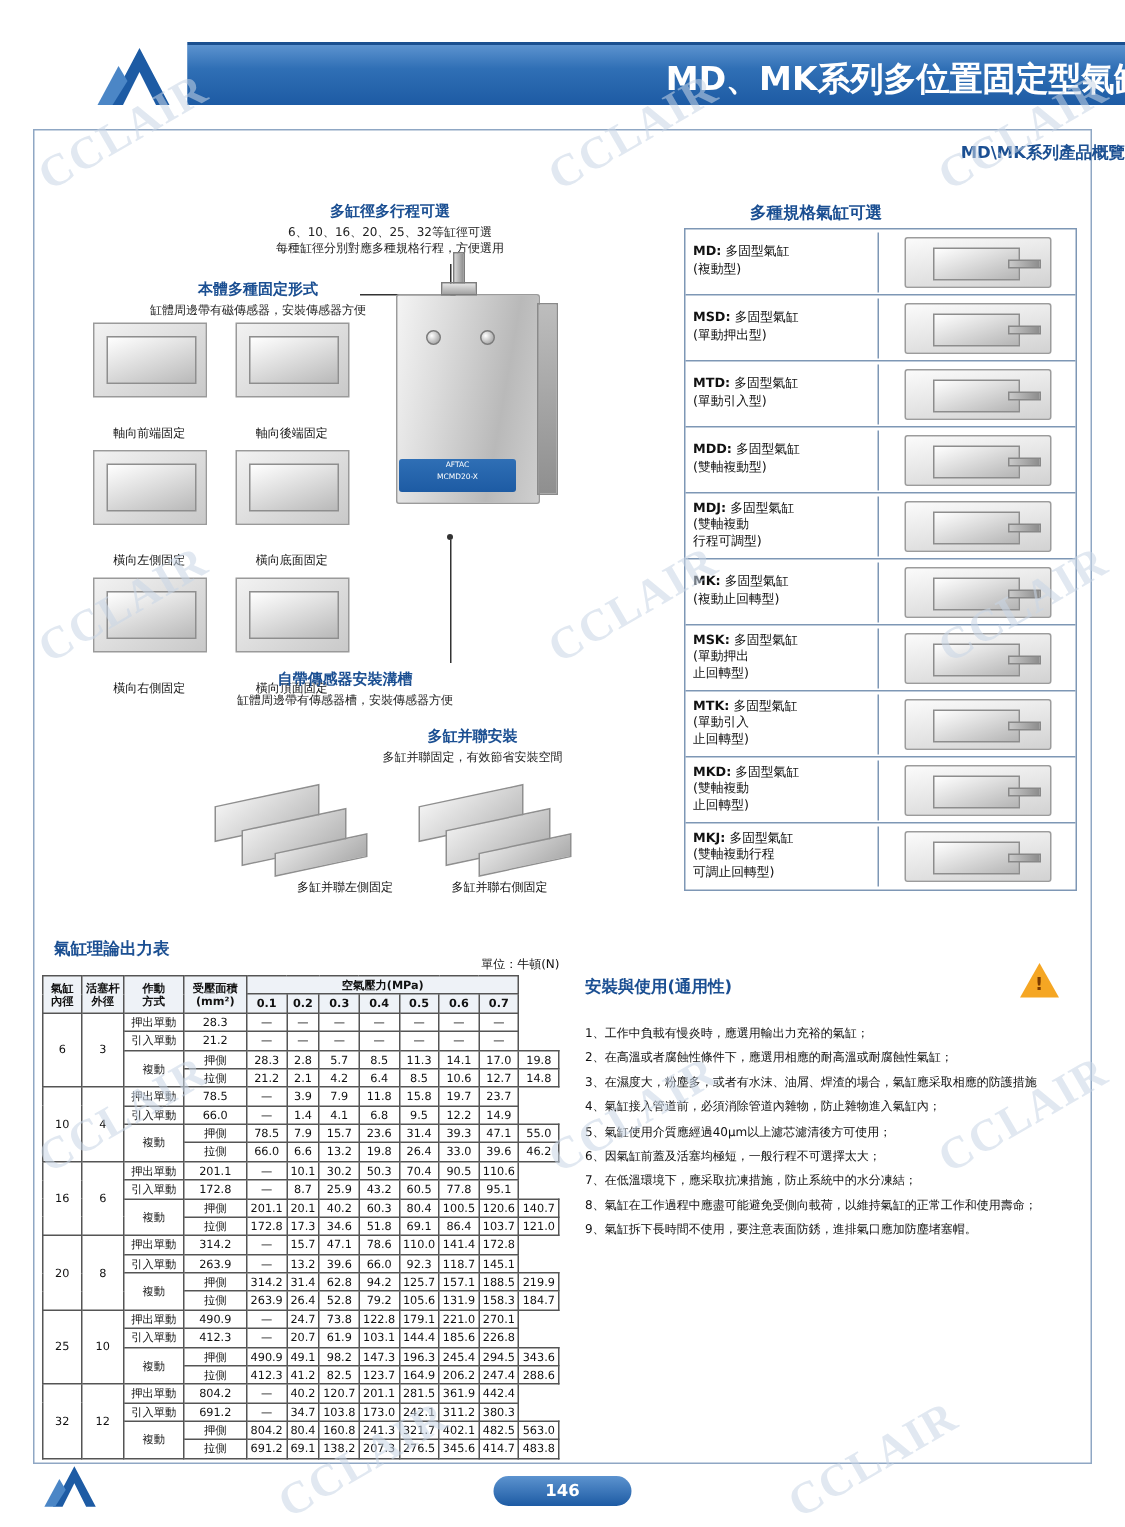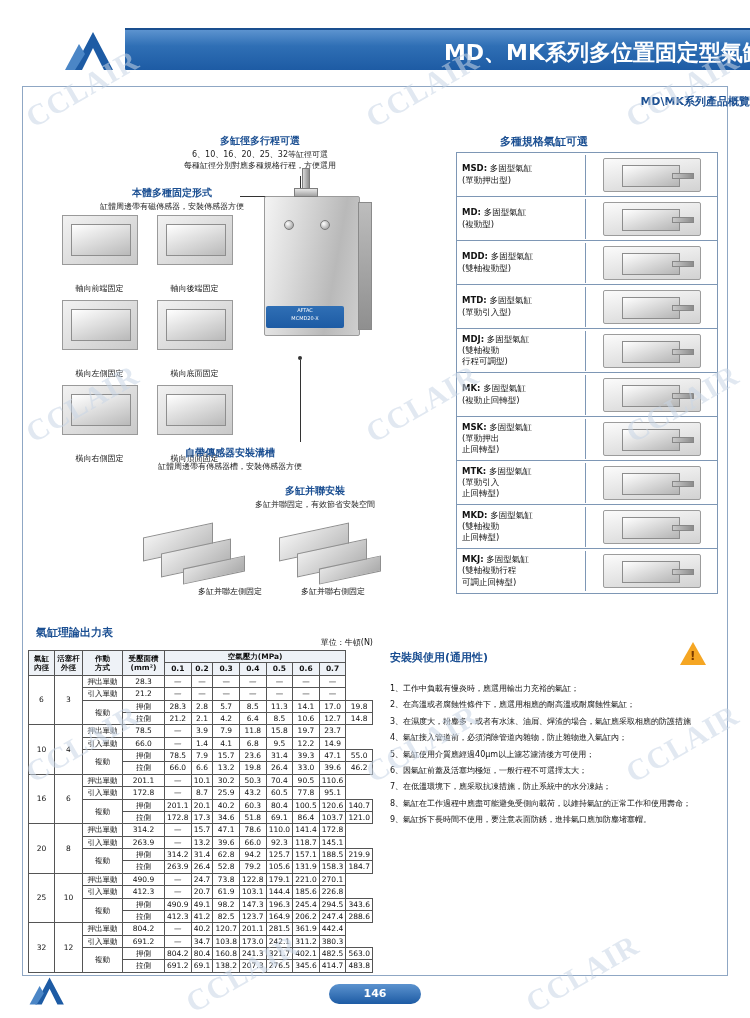--- a/index.html
+++ b/index.html
@@ -283,43 +283,43 @@
     <div style="position:absolute;left:24px;top:26px;width:70px;height:24px;background:linear-gradient(150deg,#ededed,#b4b4b4);border:1px solid #8f8f8f;transform:skewY(-12deg);"></div>
     <div style="position:absolute;left:46px;top:42px;width:62px;height:16px;background:linear-gradient(150deg,#e4e4e4,#ababab);border:1px solid #8f8f8f;transform:skewY(-12deg);"></div>
   </div>
   <div class="cap" style="font-size:8px;margin-top:4px;">多缸并聯右側固定</div>
 </div>
 
 <div class="sect-title" style="left:500px; top:134px;">多種規格氣缸可選</div>
 
 <div class="variants">
   <div class="variant-row">
+    <div class="vtxt"><b>MD:</b> <span style="white-space:pre-line">多固型氣缸
+(複動型)</span></div>
+    <div class="vpic">
+        <div class="vthumb"></div>
+      </div>
+  </div>
+  <div class="variant-row">
     <div class="vtxt"><b>MSD:</b> <span style="white-space:pre-line">多固型氣缸
 (單動押出型)</span></div>
     <div class="vpic">
         <div class="vthumb"></div>
       </div>
   </div>
   <div class="variant-row">
-    <div class="vtxt"><b>MD:</b> <span style="white-space:pre-line">多固型氣缸
-(複動型)</span></div>
+    <div class="vtxt"><b>MTD:</b> <span style="white-space:pre-line">多固型氣缸
+(單動引入型)</span></div>
     <div class="vpic">
         <div class="vthumb"></div>
       </div>
   </div>
   <div class="variant-row">
     <div class="vtxt"><b>MDD:</b> <span style="white-space:pre-line">多固型氣缸
 (雙軸複動型)</span></div>
-    <div class="vpic">
-        <div class="vthumb"></div>
-      </div>
-  </div>
-  <div class="variant-row">
-    <div class="vtxt"><b>MTD:</b> <span style="white-space:pre-line">多固型氣缸
-(單動引入型)</span></div>
     <div class="vpic">
         <div class="vthumb"></div>
       </div>
   </div>
   <div class="variant-row">
     <div class="vtxt"><b>MDJ:</b> <span style="white-space:pre-line">多固型氣缸
 (雙軸複動
 行程可調型)</span></div>
     <div class="vpic">
         <div class="vthumb"></div>

